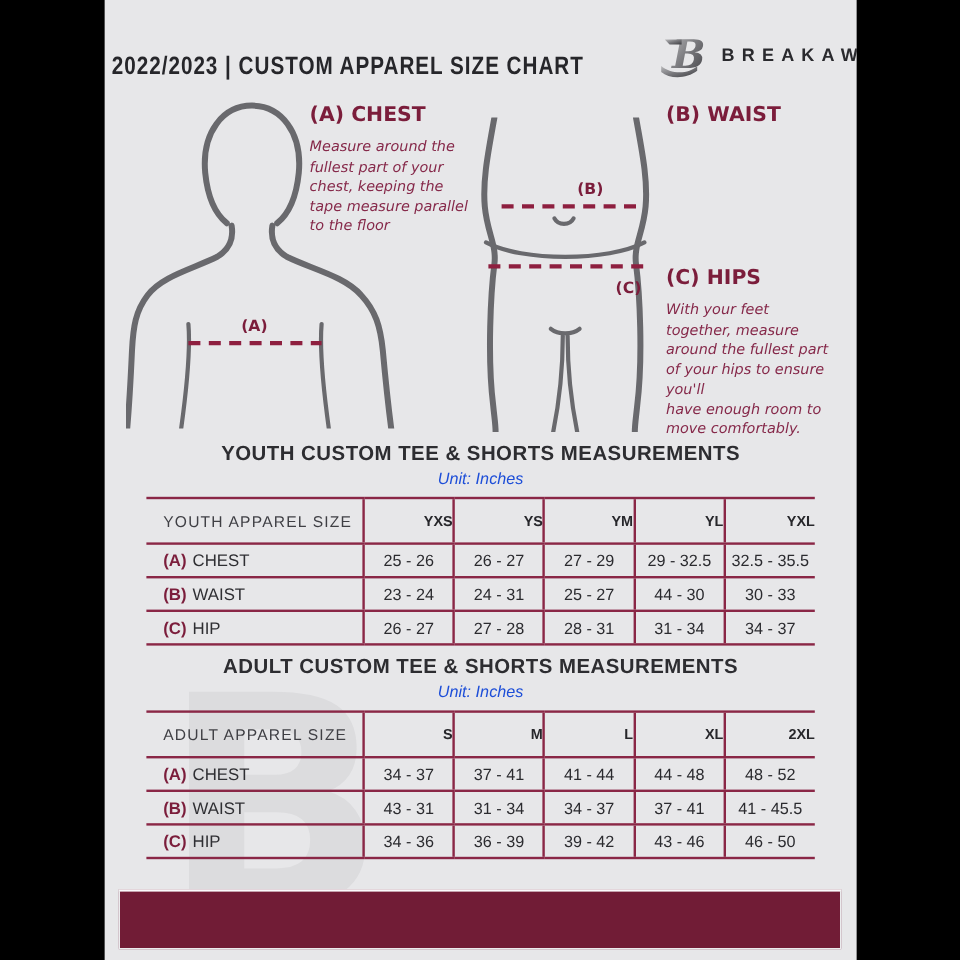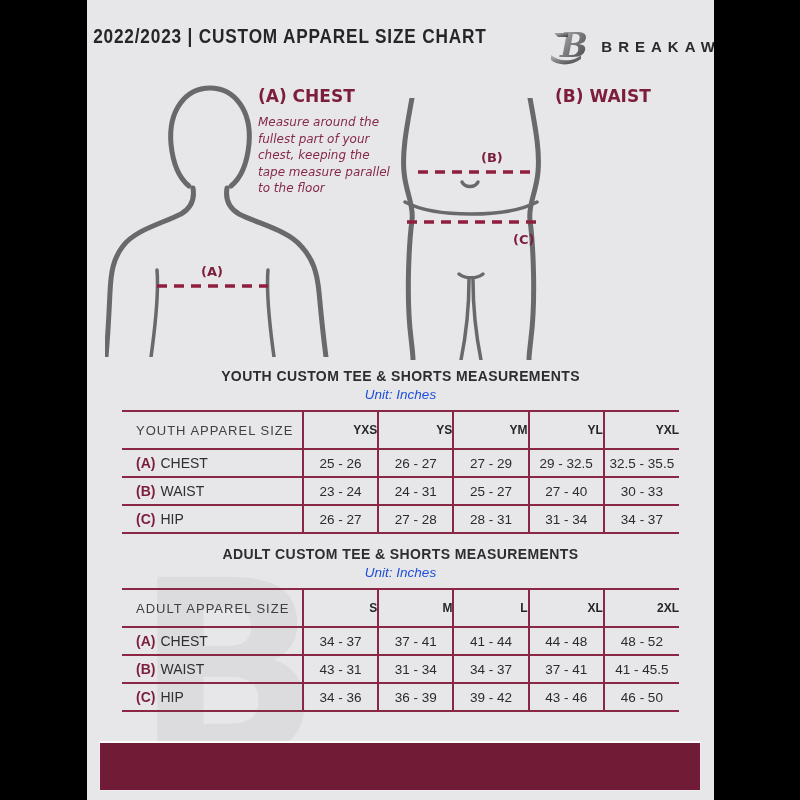--- a/index.html
+++ b/index.html
@@ -6,39 +6,39 @@
     --page-bg:#e7e7e9; --ink:#26262a; --maroon:#7b1d3b; --maroon-soft:#86294a;
     --dash:#8e1f3f; --table-border:#8a2746; --footer:#711c36;
     --silhouette:#69696d; --watermark:#dcdcde;
   }
   *{margin:0;padding:0;box-sizing:border-box;}
   html,body{width:800px;height:800px;}
   body{background:#000;font-family:"Liberation Sans","DejaVu Sans",sans-serif;overflow:hidden;position:relative;}
   .page{position:absolute;left:87px;top:0;width:627px;height:800px;background:var(--page-bg);overflow:hidden;}
 
   
-  .header{position:absolute;top:24px;left:0;width:627px;display:flex;align-items:flex-start;justify-content:center;gap:18px;z-index:3;}
+  .header{position:absolute;top:24px;left:0;width:627px;display:flex;align-items:flex-end;justify-content:center;gap:18px;z-index:3;}
   .hdr-title{font-weight:bold;font-size:21px;color:var(--ink);letter-spacing:1px;transform:scaleX(.82);transform-origin:center;white-space:nowrap;}
   .brand{display:flex;align-items:center;gap:10px;}
   .brand-name{font-weight:bold;font-size:15px;letter-spacing:6px;color:#2a2a2e;}
 
   
   .diagram{position:absolute;inset:0;z-index:1;}
   .fig path,.fig ellipse{fill:none;stroke:var(--silhouette);stroke-linecap:round;}
   .fig .body-line{stroke-width:5;}
   .fig .thin-line{stroke-width:3.5;}
   .dash-line{stroke:var(--dash);stroke-width:3.5;stroke-dasharray:10 7;fill:none;}
   .marker{font-family:"DejaVu Sans",sans-serif;font-size:13px;font-weight:bold;fill:var(--maroon);}
   .measure-block{position:absolute;}
   .measure-heading{font-family:"DejaVu Sans",sans-serif;font-weight:bold;font-size:17px;color:var(--maroon);margin-bottom:8px;}
   .measure-body{font-family:"DejaVu Sans",sans-serif;font-style:italic;font-size:12px;line-height:1.38;color:var(--maroon-soft);white-space:pre-line;}
 
   
   .section{position:absolute;left:35px;width:557px;text-align:center;z-index:2;}
-  .section-title{font-size:14px;font-weight:bold;color:#2d2d31;letter-spacing:.4px;margin-bottom:3px;}
+  .section-title{font-size:17px;font-weight:bold;color:#2d2d31;letter-spacing:.4px;margin-bottom:3px;}
   .section-unit{font-style:italic;font-size:13.5px;color:#1d4ed8;margin-bottom:8px;}
   table.size-table{width:100%;border-collapse:collapse;table-layout:fixed;}
   table.size-table col.c0{width:181px;}
   table.size-table th,table.size-table td{border-bottom:2px solid var(--table-border);background:transparent;}
   table.size-table th{border-top:2px solid var(--table-border);margin-top:32px;}
   table.size-table th+th,table.size-table td+td{border-left:2px solid var(--table-border);}
   th.lead{height:38px;text-align:left;padding-left:14px;font-weight:normal;font-size:13px;letter-spacing:1px;color:#3f3f44;}
   th.size{height:38px;font-weight:bold;font-size:12px;color:#27272b;text-align:right;}
   td.row-label{height:28px;text-align:left;padding-left:14px;font-size:14px;color:#2f2f33;}
   td.row-label .pfx{font-weight:bold;color:var(--maroon);margin-right:5px;}
@@ -110,20 +110,30 @@
       <div class="measure-heading">(A) CHEST</div>
       <div class="measure-body">Measure around the
 fullest part of your
 chest, keeping the
 tape measure parallel
 to the floor</div>
     </div>
     <div class="measure-block" style="left:468px;top:86px;width:150px;">
       <div class="measure-heading">(B) WAIST</div>
     </div>
+    <div class="measure-block" style="left:468px;top:222px;width:150px;">
+      <div class="measure-heading">(C) HIPS</div>
+      <div class="measure-body">With your feet
+together, measure
+around the fullest part
+of your hips to ensure
+you'll
+have enough room to
+move comfortably.</div>
+    </div>
   </div>
 
   <div class="section" style="top:368px;">
     <div class="section-title">YOUTH CUSTOM TEE &amp; SHORTS MEASUREMENTS</div>
     <div class="section-unit">Unit: Inches</div>
     <table class="size-table">
       <colgroup>
           <col class="c0">
           <col>
           <col>
@@ -146,21 +156,21 @@
         <td class="val">26 - 27</td>
         <td class="val">27 - 29</td>
         <td class="val">29 - 32.5</td>
         <td class="val">32.5 - 35.5</td>
       </tr>
       <tr>
         <td class="row-label"><span class="pfx">(B)</span><span>WAIST</span></td>
         <td class="val">23 - 24</td>
         <td class="val">24 - 31</td>
         <td class="val">25 - 27</td>
-        <td class="val">27 - 40</td>
+        <td class="val">44 - 30</td>
         <td class="val">30 - 33</td>
       </tr>
       <tr>
         <td class="row-label"><span class="pfx">(C)</span><span>HIP</span></td>
         <td class="val">26 - 27</td>
         <td class="val">27 - 28</td>
         <td class="val">28 - 31</td>
         <td class="val">31 - 34</td>
         <td class="val">34 - 37</td>
       </tr>

